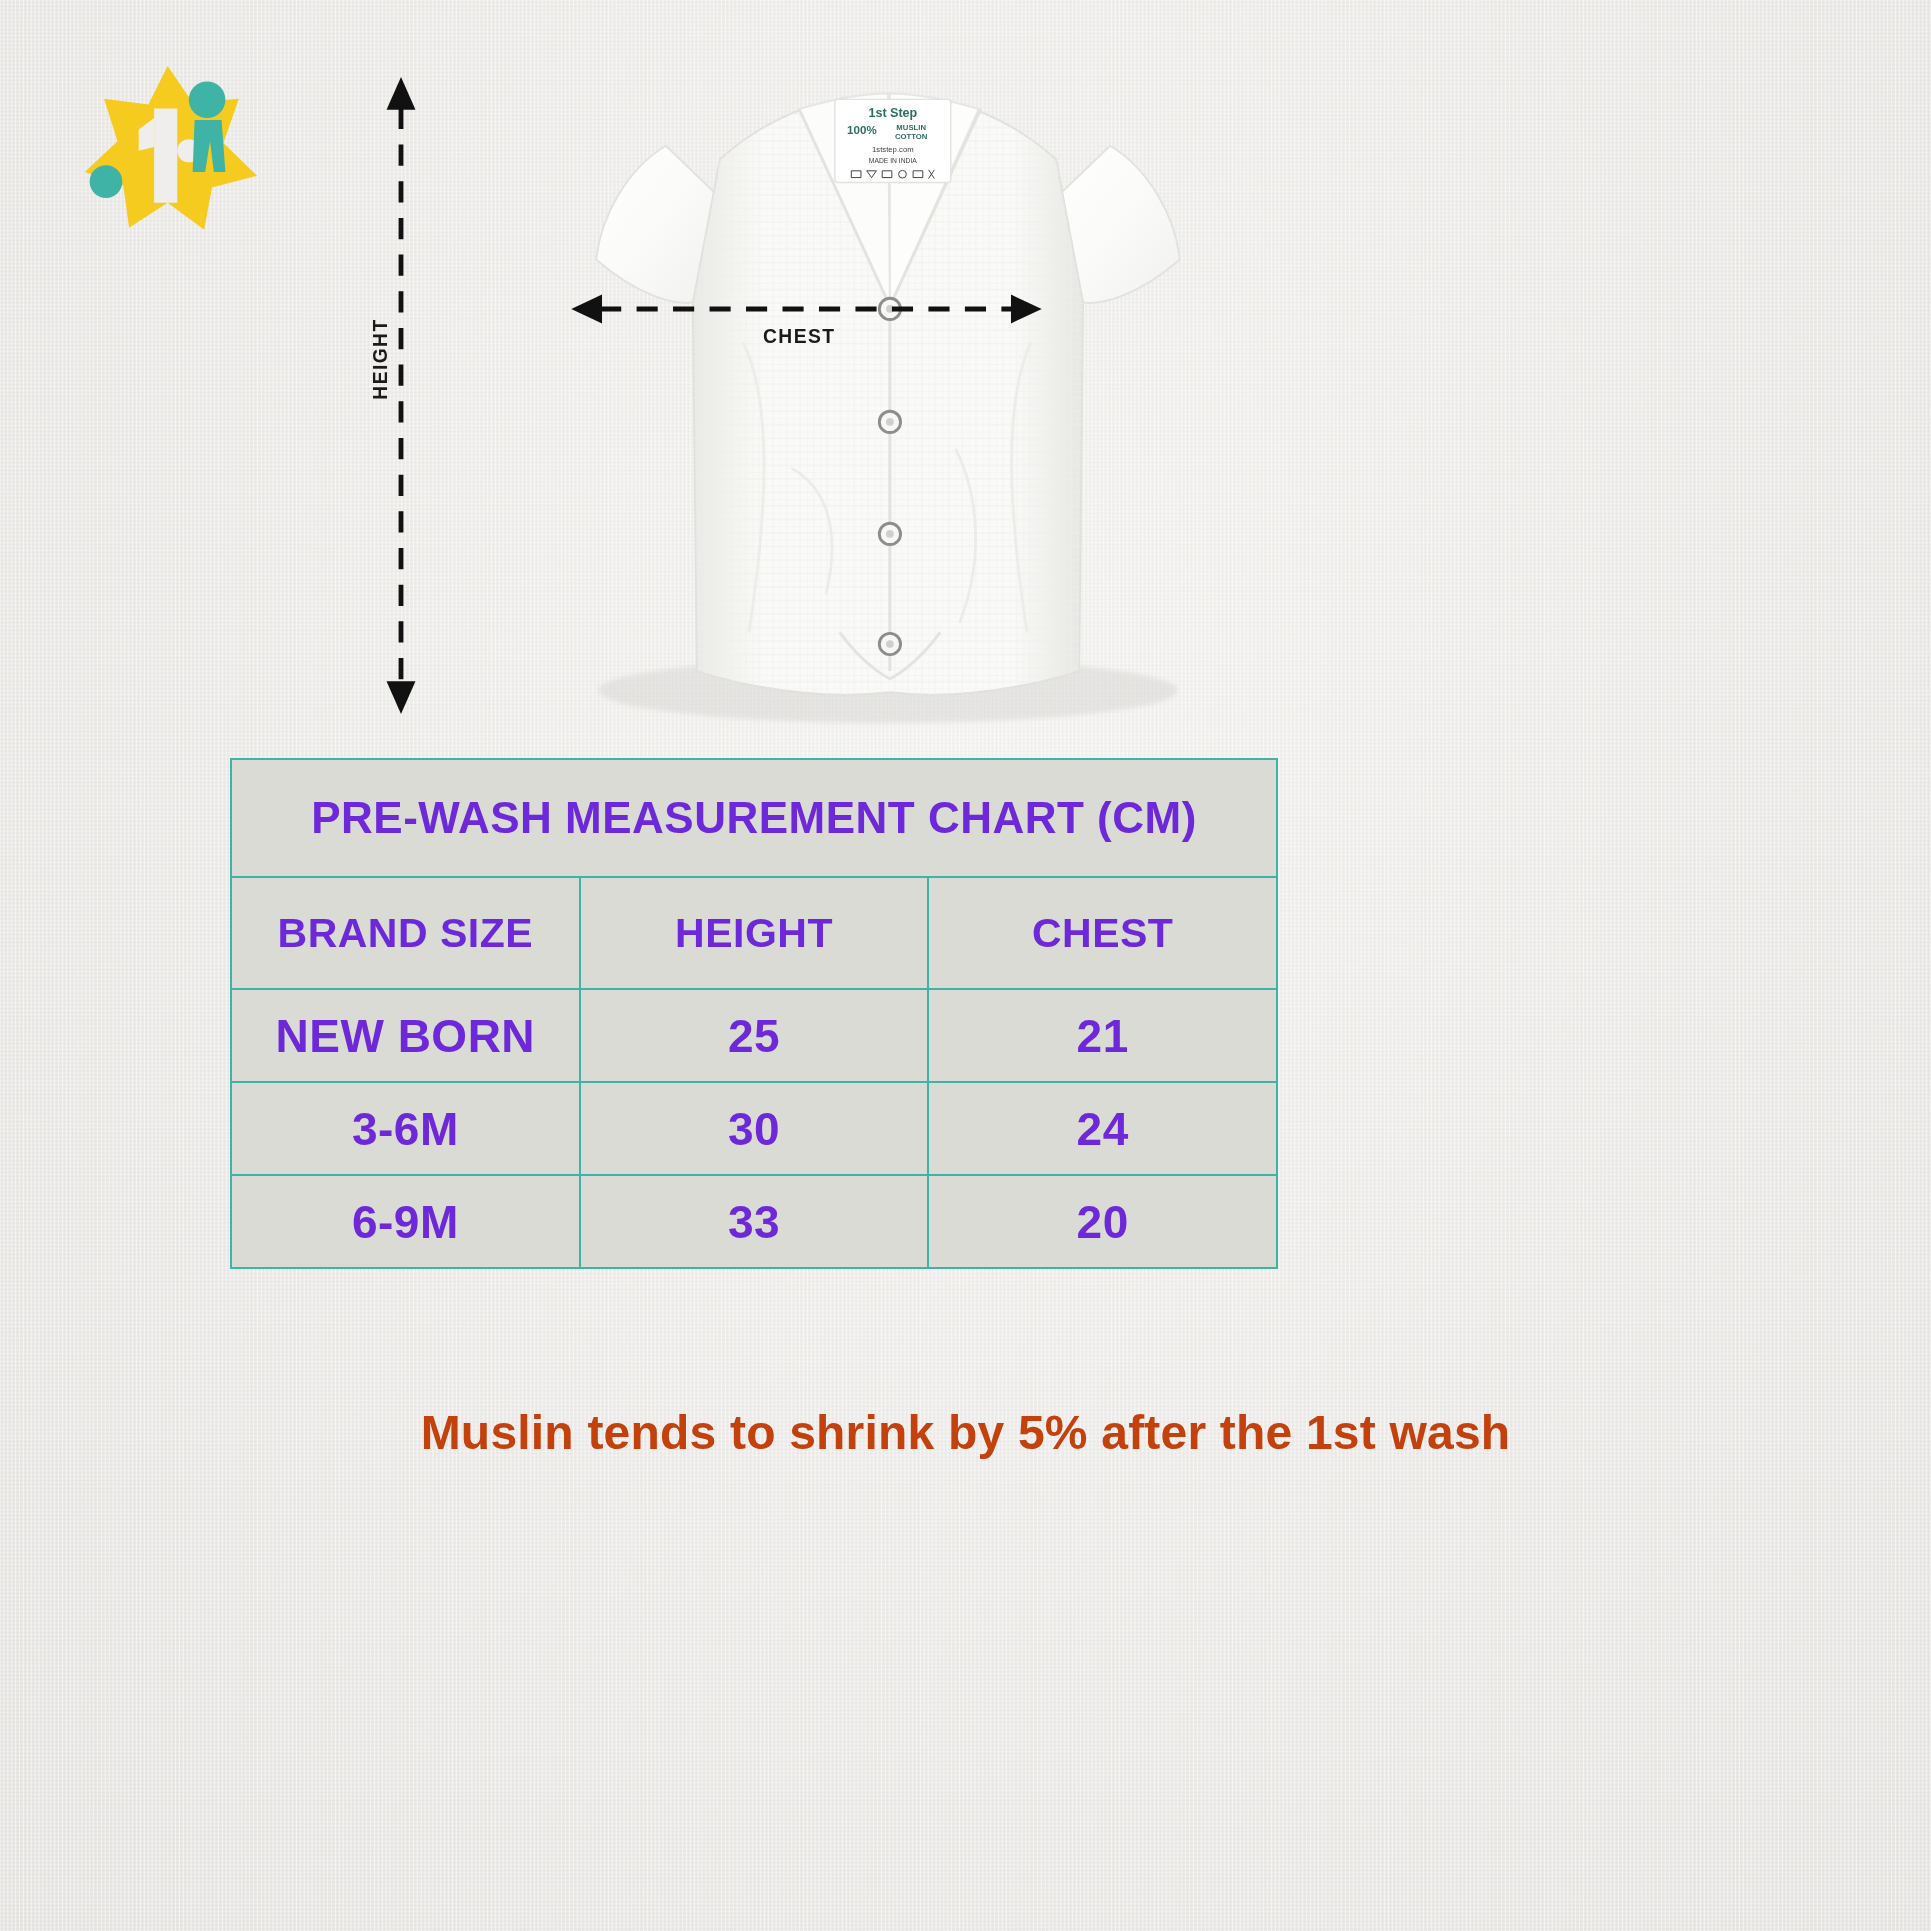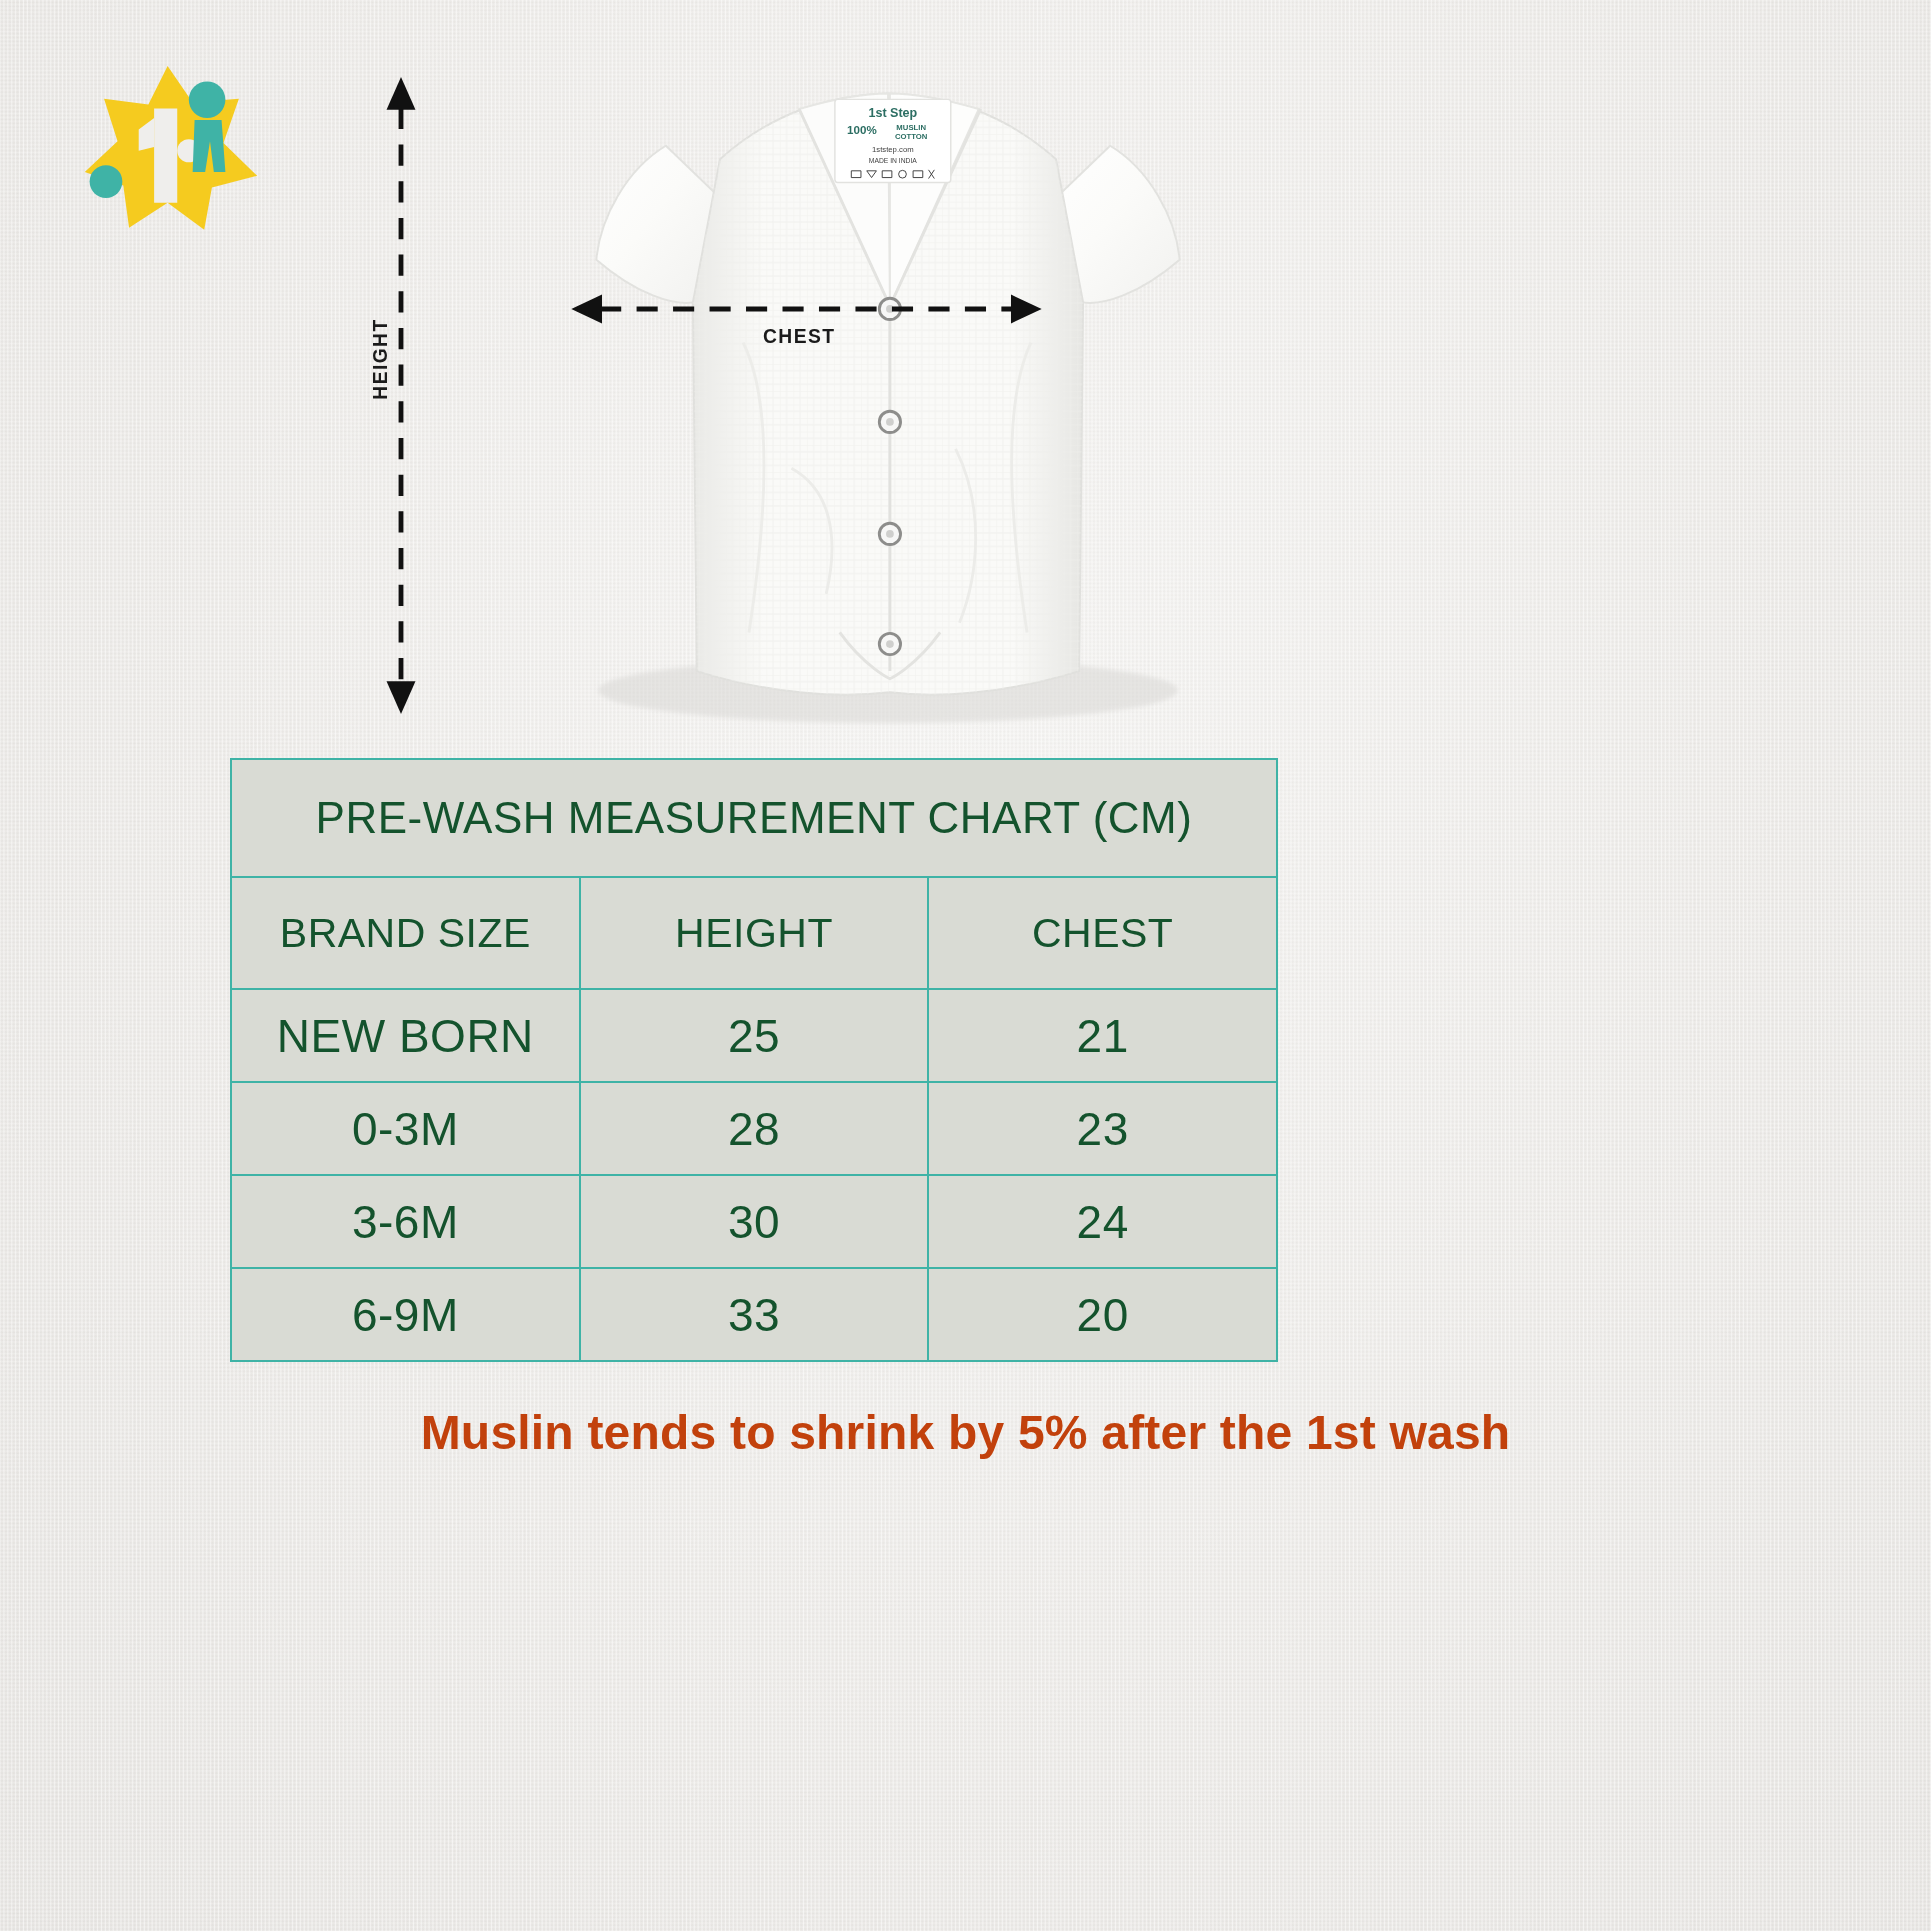--- a/index.html
+++ b/index.html
@@ -95,22 +95,22 @@
     left: 230px;
     top: 758px;
     width: 1048px;
     border-collapse: collapse;
     table-layout: fixed;
     background: #d9dbd4;
   }
   #size-table td, #size-table th {
     border: 2.9px solid #3fb3a6;
     text-align: center;
-    color: #14532d;
-    font-weight: 400;
+    color: #6d28d9;
+    font-weight: 700;
     background: #d9dbd4;
   }
   .tbl-title {
     font-size: 44px;
     height: 114px;
     letter-spacing: 0.5px;
   }
   .tbl-head {
     font-size: 41px;
     height: 108px;
@@ -279,25 +279,20 @@
       <td class="tbl-head col-brand">BRAND SIZE</td>
       <td class="tbl-head col-height">HEIGHT</td>
       <td class="tbl-head col-chest">CHEST</td>
     </tr>
     <tr>
       <td class="tbl-cell">NEW BORN</td>
       <td class="tbl-cell">25</td>
       <td class="tbl-cell">21</td>
     </tr>
     <tr>
-      <td class="tbl-cell">0-3M</td>
-      <td class="tbl-cell">28</td>
-      <td class="tbl-cell">23</td>
-    </tr>
-    <tr>
       <td class="tbl-cell">3-6M</td>
       <td class="tbl-cell">30</td>
       <td class="tbl-cell">24</td>
     </tr>
     <tr>
       <td class="tbl-cell">6-9M</td>
       <td class="tbl-cell">33</td>
       <td class="tbl-cell">20</td>
     </tr>
   </tbody>

